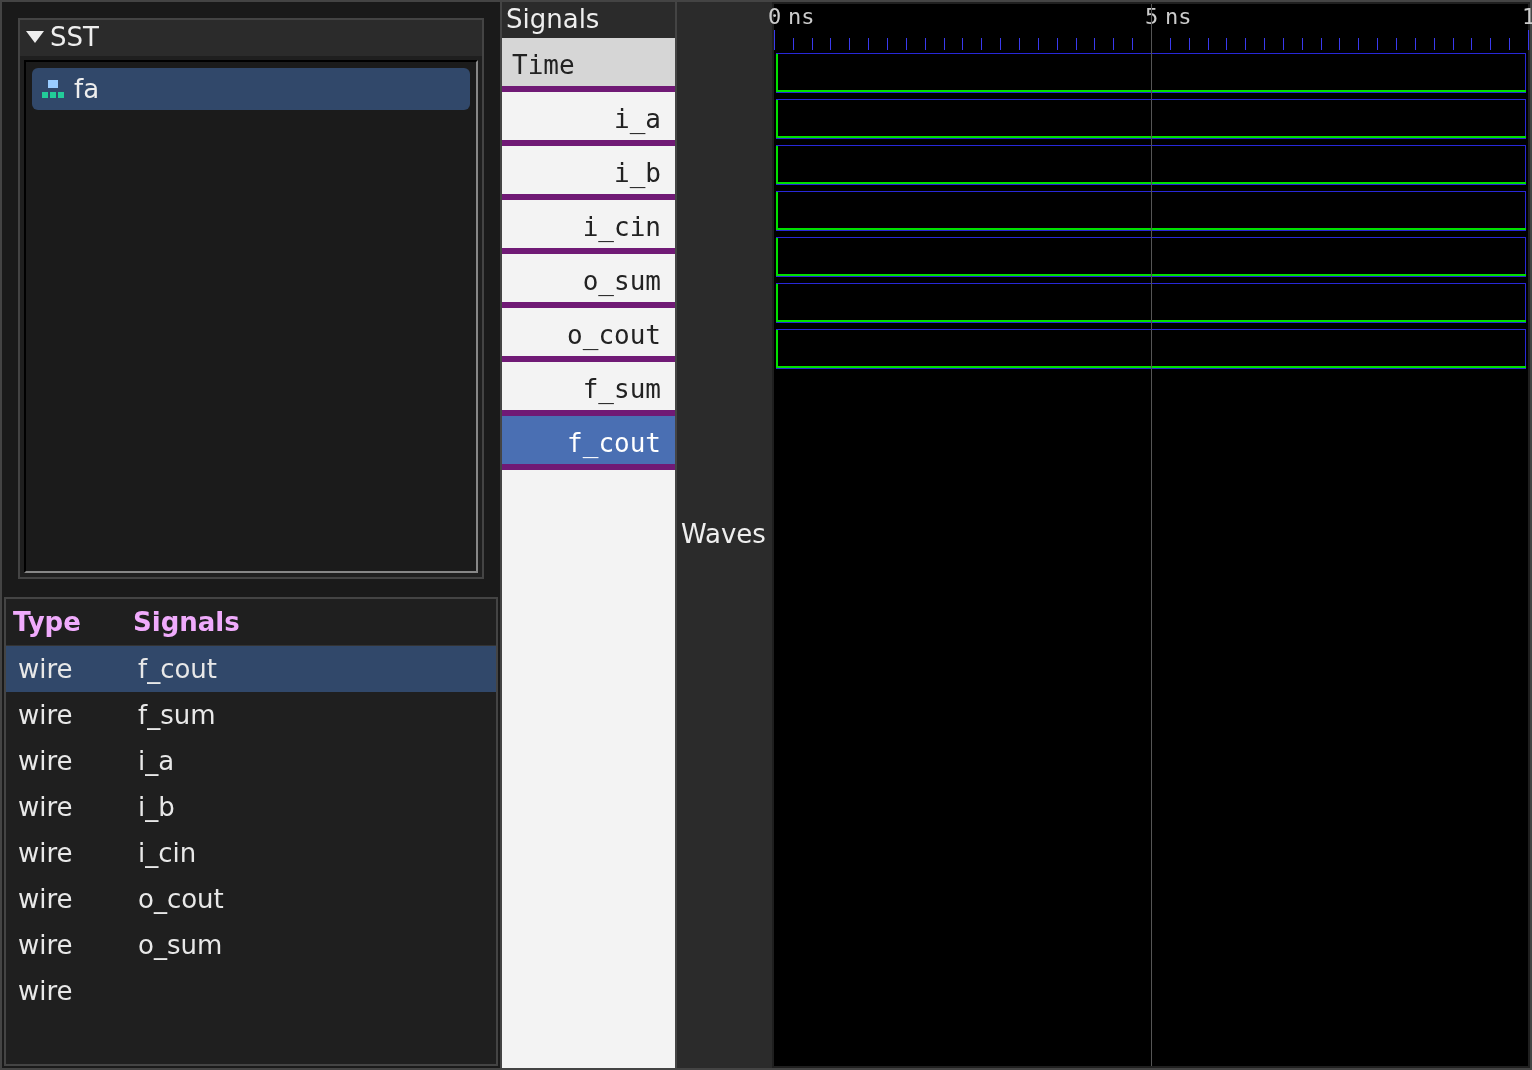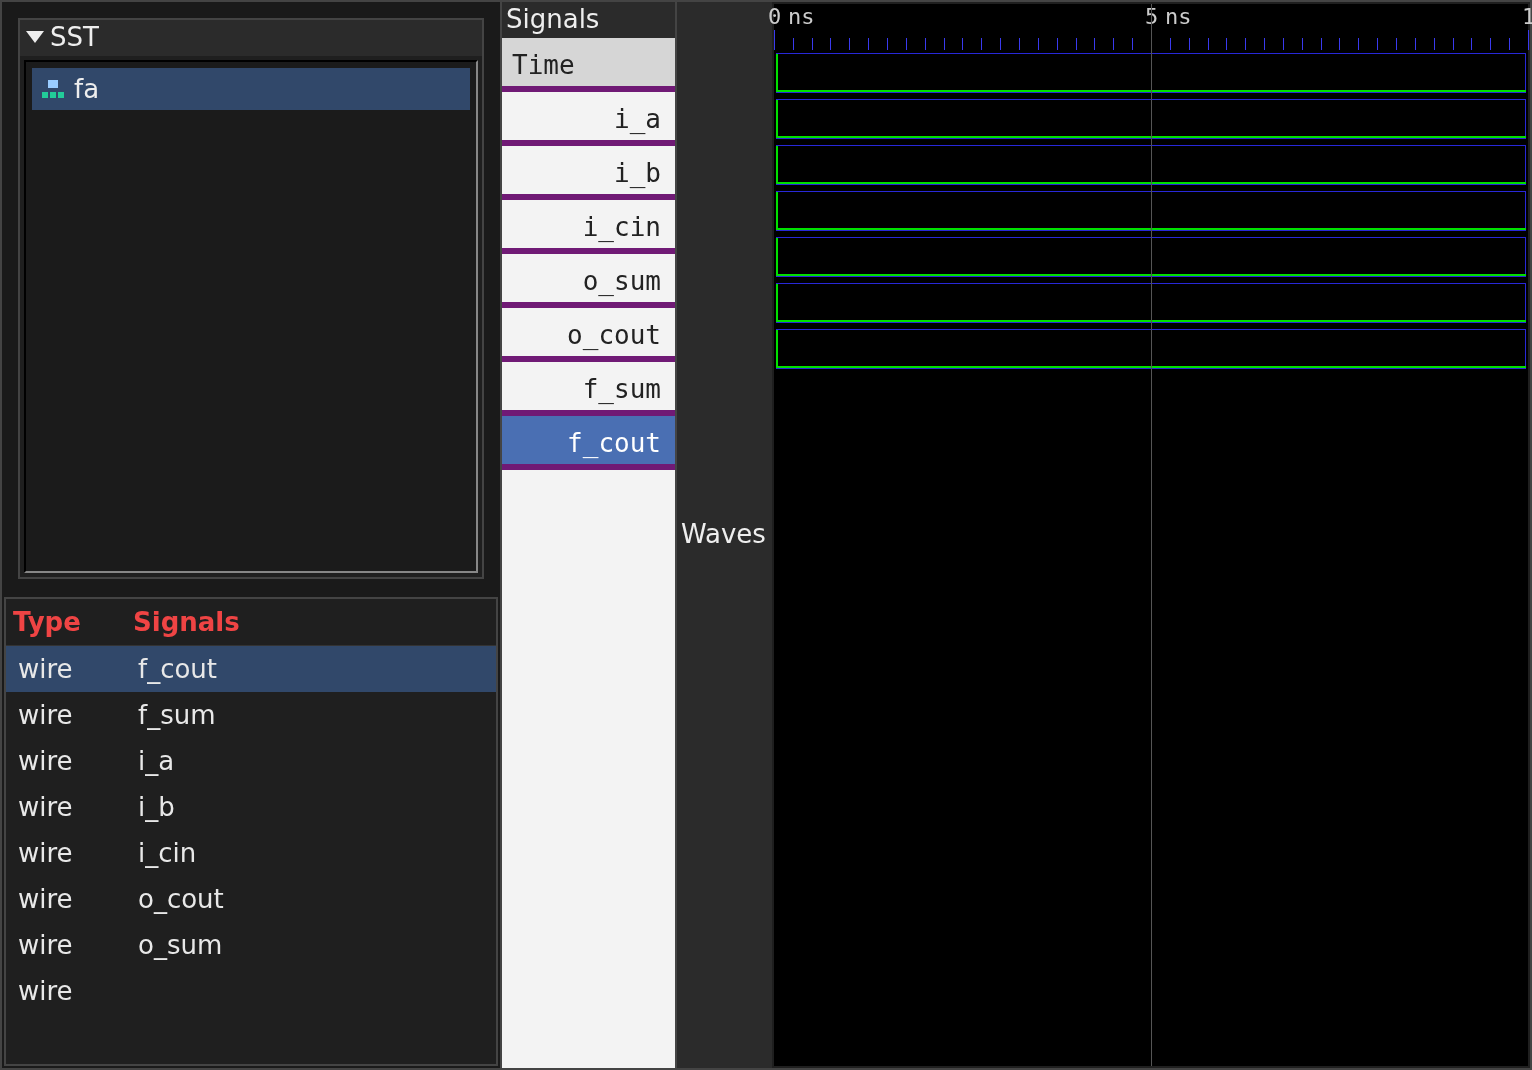--- a/index.html
+++ b/index.html
@@ -56,20 +56,21 @@
     border: 2px inset #333;
     margin: 4px;
   }
   .tree-row {
     display: flex;
     align-items: center;
     gap: 10px;
     padding: 6px 10px;
     color: #eee;
     font-size: 26px;
+    border-radius: 6px;
   }
   .tree-row.selected { background: #31486a; }
   .mod-icon {
     width: 22px; height: 18px;
     position: relative;
   }
   .mod-icon .bar { position:absolute; width:6px; height:6px; background:#2c9; }
   .mod-icon .b1 { left:0; bottom:0; }
   .mod-icon .b2 { left:8px; bottom:0; }
   .mod-icon .b3 { left:16px; bottom:0; }
@@ -82,21 +83,21 @@
     border: 2px solid #444;
     background: #1f1f1f;
   }
   .sig-head, .sig-row {
     display: flex;
     padding: 8px 12px;
     gap: 30px;
     font-size: 26px;
   }
   .sig-head {
-    color: #ef4444;
+    color: #f0abfc;
     font-weight: 600;
     border-bottom: 1px solid #333;
     padding-left: 7px;
   }
   .col-type { width: 90px; }
   .col-name { flex: 1; }
   .sig-row { color: #e8e8e8; }
   .sig-row.selected { background: #31486a; }
 
   

